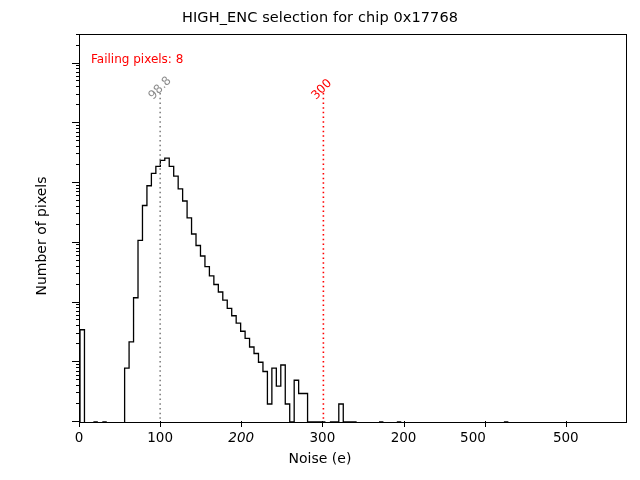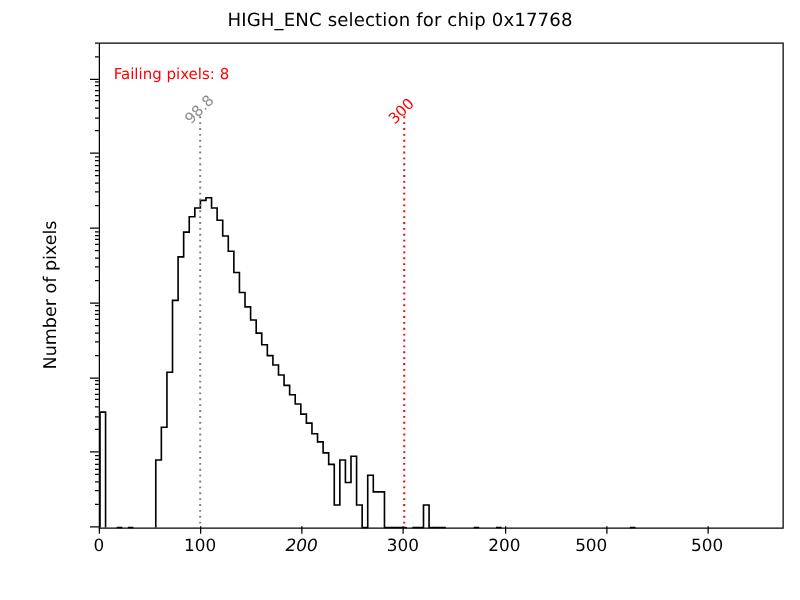--- a/index.html
+++ b/index.html
@@ -213,19 +213,20 @@
   <div id="xtick-labels">
       <div class="xtick-label" style="left: 79px;">0</div>
       <div class="xtick-label" style="left: 160.129px;">100</div>
       <div class="xtick-label" style="left: 241.259px; font-style: italic;">200</div>
       <div class="xtick-label" style="left: 322.388px;">300</div>
       <div class="xtick-label" style="left: 403.517px;">200</div>
       <div class="xtick-label" style="left: 473px;">500</div>
       <div class="xtick-label" style="left: 565.776px;">500</div>
     </div>
 
+  <div id="xlabel">Noise (e)</div>
 
   <div id="failing-note">Failing pixels: 8</div>
 
   <div class="vline-label" id="vline-label-mean" style="left: 155.156px; top: 88.0741px;">98.8</div>
   <div class="vline-label" id="vline-label-cut" style="left: 318.388px; top: 88.0741px;">300</div>
 
 </div>
 
 </body></html>

